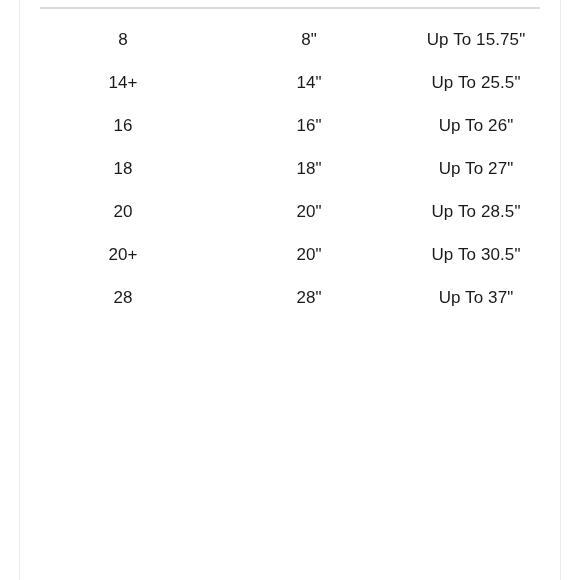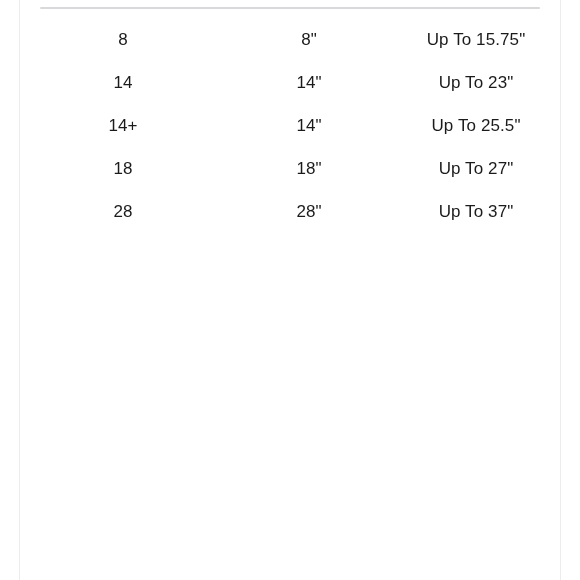--- a/index.html
+++ b/index.html
@@ -100,33 +100,43 @@
         <col class="c2">
         <col class="c3">
     </colgroup>
     <tbody id="size-table-body">
         <tr>
           <td>8</td>
           <td>8"</td>
           <td>Up To 15.75"</td>
         </tr>
         <tr>
-          <td>14</td>
-          <td>14"</td>
-          <td>Up To 23"</td>
-        </tr>
-        <tr>
           <td>14+</td>
           <td>14"</td>
           <td>Up To 25.5"</td>
         </tr>
         <tr>
+          <td>16</td>
+          <td>16"</td>
+          <td>Up To 26"</td>
+        </tr>
+        <tr>
           <td>18</td>
           <td>18"</td>
           <td>Up To 27"</td>
+        </tr>
+        <tr>
+          <td>20</td>
+          <td>20"</td>
+          <td>Up To 28.5"</td>
+        </tr>
+        <tr>
+          <td>20+</td>
+          <td>20"</td>
+          <td>Up To 30.5"</td>
         </tr>
         <tr>
           <td>28</td>
           <td>28"</td>
           <td>Up To 37"</td>
         </tr>
       </tbody>
   </table>
 
   <div id="page-scrollbar-track">

